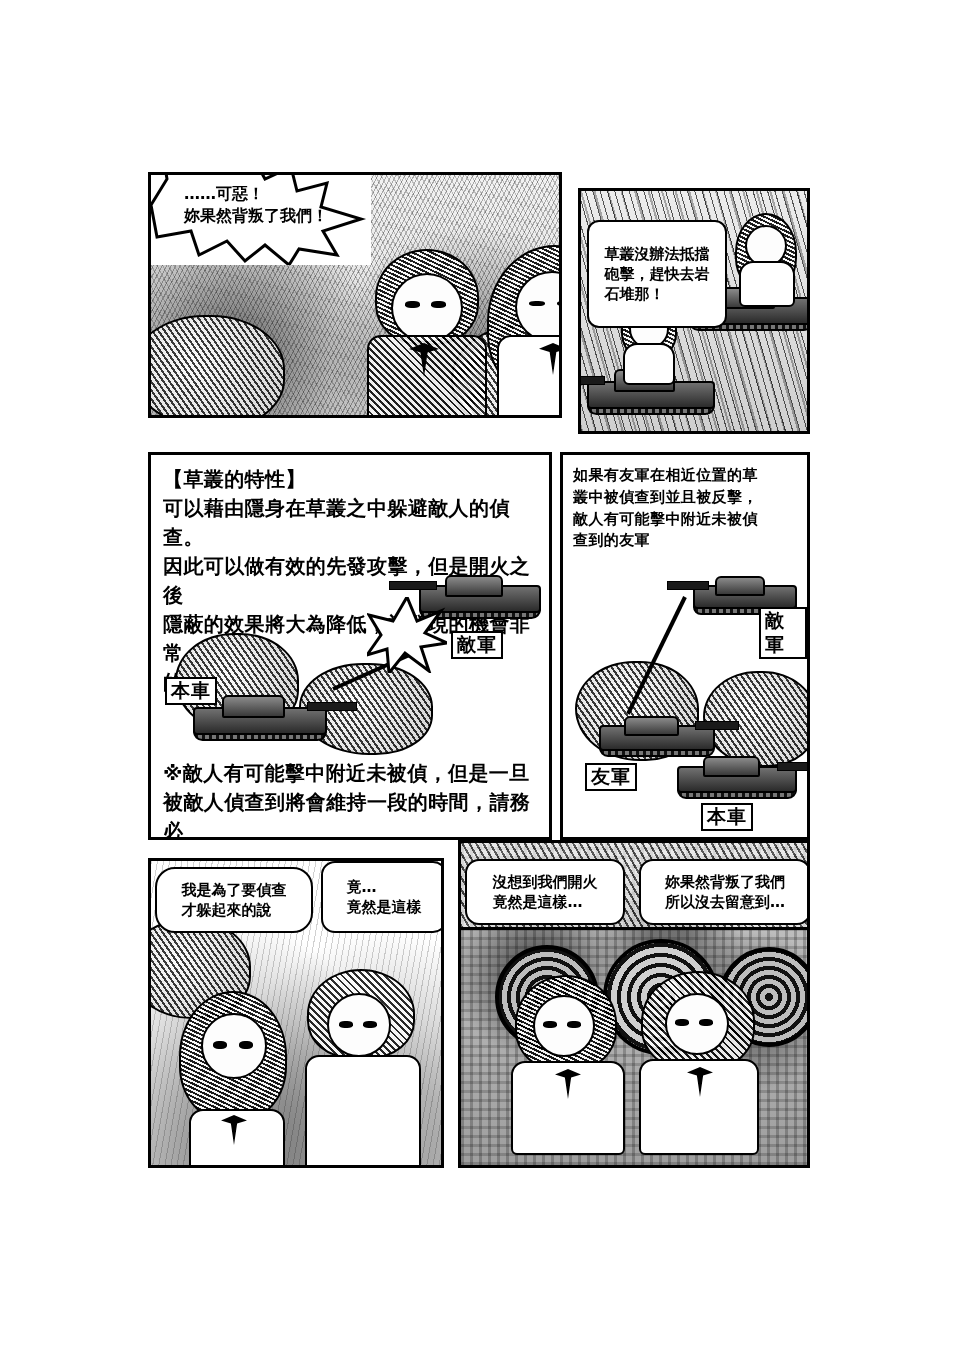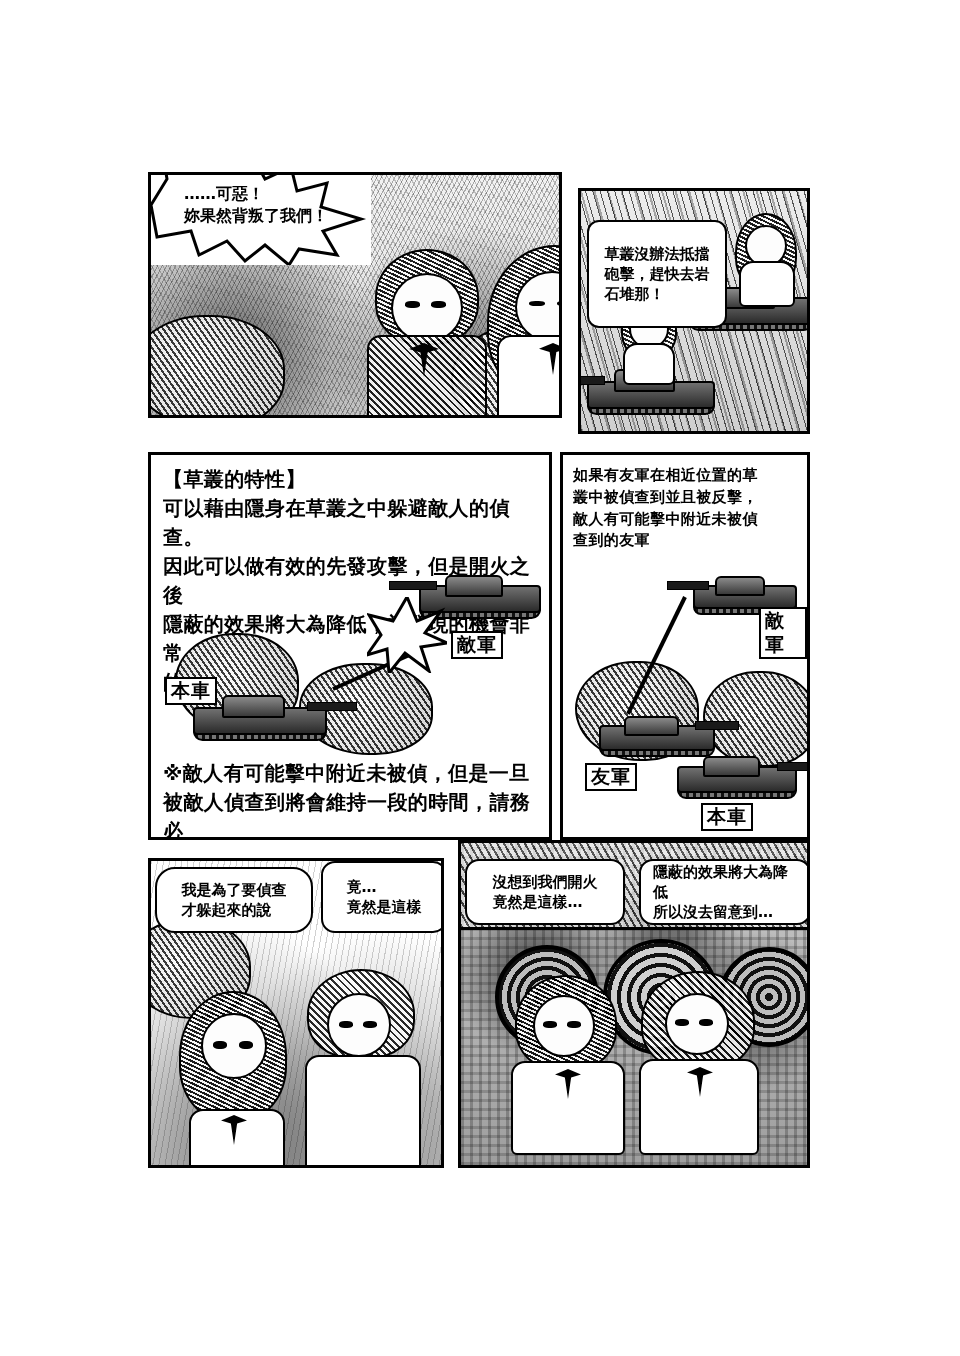--- a/index.html
+++ b/index.html
@@ -436,18 +436,18 @@
       <div class="fig-body" style="left:2px; top:88px; width:116px; height:92px;"></div>
       <div class="fig-tie" style="left:50px; top:96px; width:26px; height:30px;"></div>
     </div>
 
     <div class="balloon" style="left:4px; top:16px; width:160px; height:66px; border-radius:14px;">
       <span class="txt">沒想到我們開火
 竟然是這樣…</span>
     </div>
 
     <div class="balloon" style="left:178px; top:16px; width:172px; height:66px; border-radius:14px;">
-      <span class="txt">隱蔽的效果將大為降低
+      <span class="txt">妳果然背叛了我們
 所以沒去留意到…</span>
     </div>
   </div>
 
 </div>
 
 </body></html>

